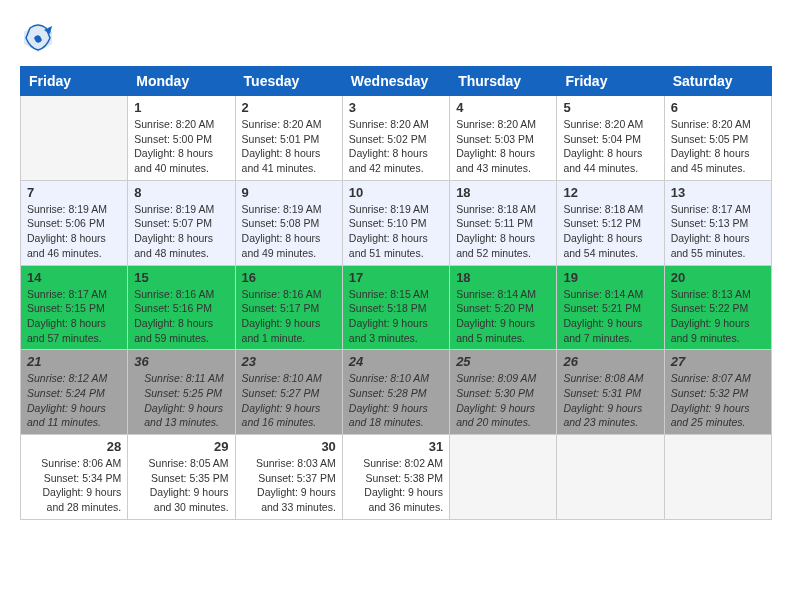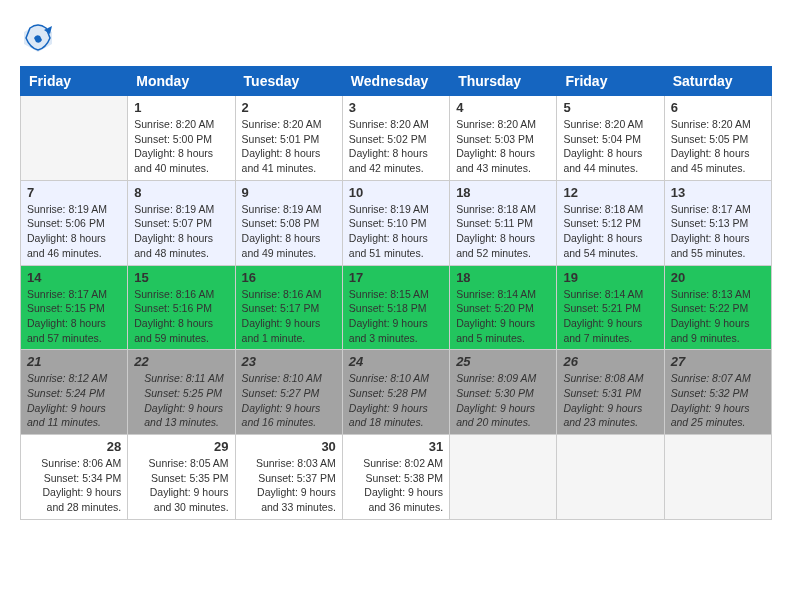--- a/index.html
+++ b/index.html
@@ -263,21 +263,21 @@
       </tr>
       <tr style="background-color: #a3a3a3; font-style: italic;">
         <td>
           <span class="day-number">21</span>
           <div class="day-info" style="white-space: pre-line;">Sunrise: 8:12 AM
 Sunset: 5:24 PM
 Daylight: 9 hours
 and 11 minutes.</div>
         </td>
         <td>
-          <span class="day-number">22</span>
+          <span class="day-number">36</span>
           <div class="day-info" style="white-space: pre-line; margin-left: 10px;">Sunrise: 8:11 AM
 Sunset: 5:25 PM
 Daylight: 9 hours
 and 13 minutes.</div>
         </td>
         <td>
           <span class="day-number">23</span>
           <div class="day-info" style="white-space: pre-line;">Sunrise: 8:10 AM
 Sunset: 5:27 PM
 Daylight: 9 hours

